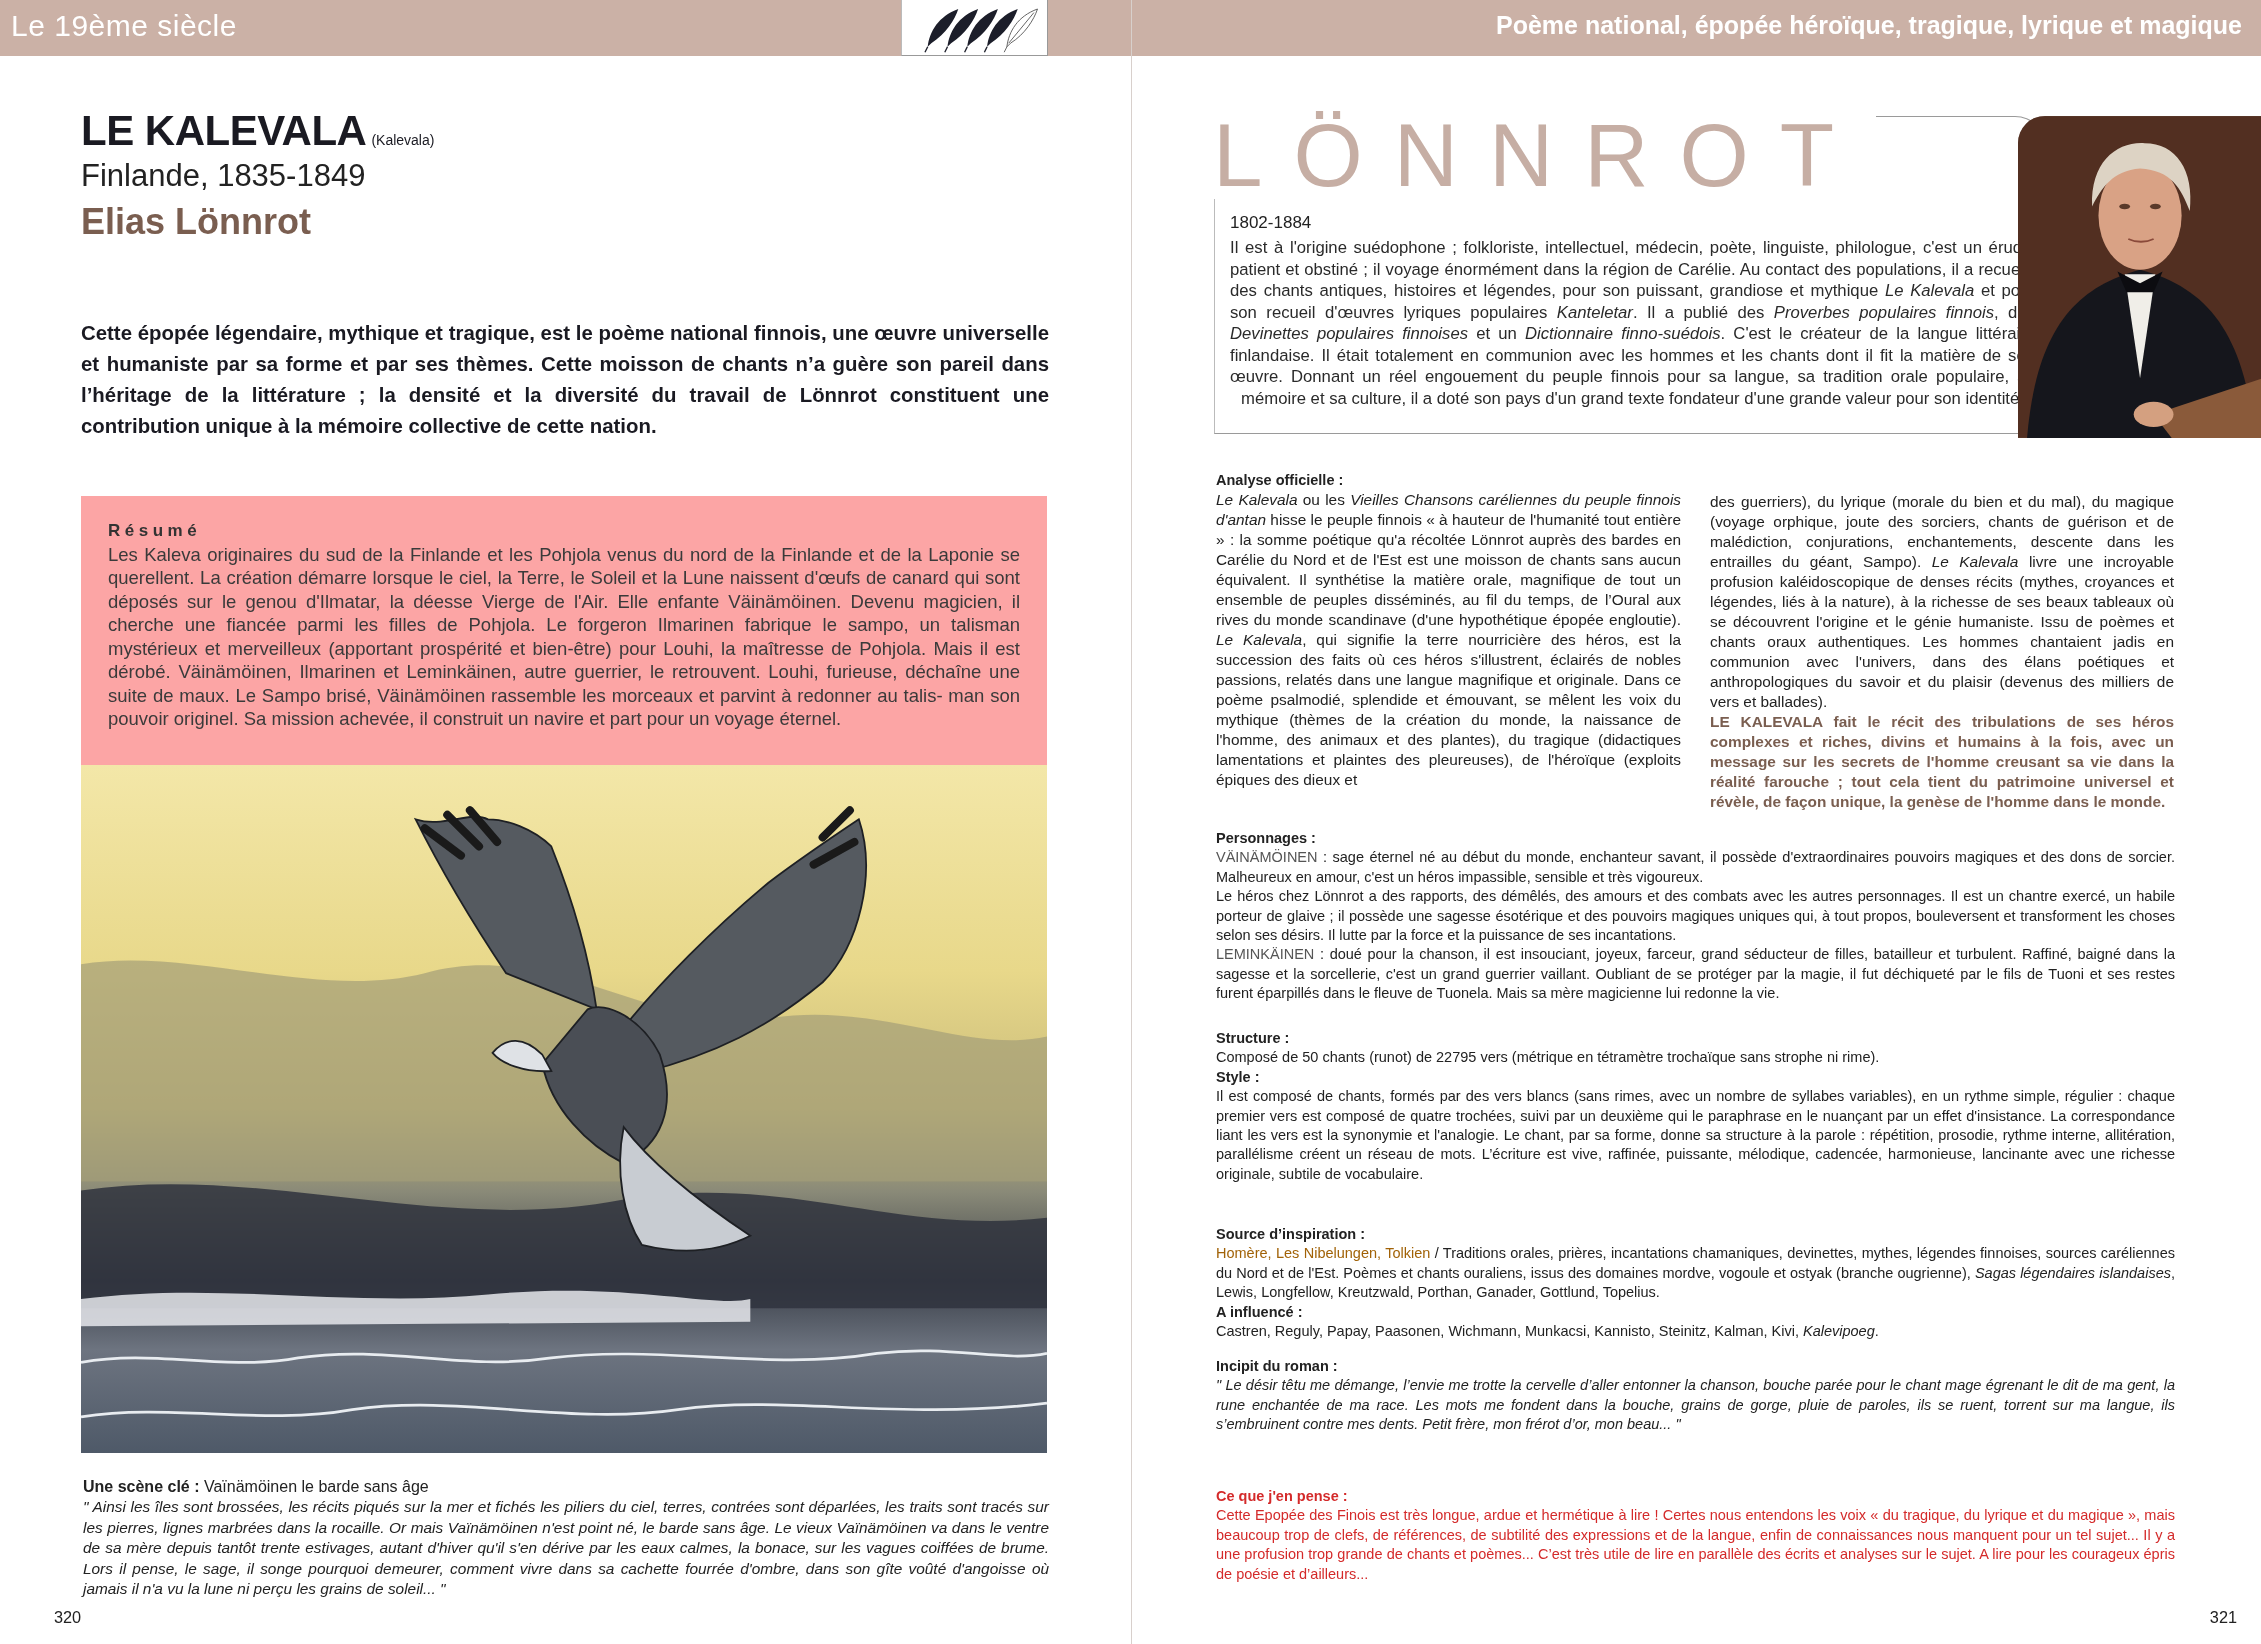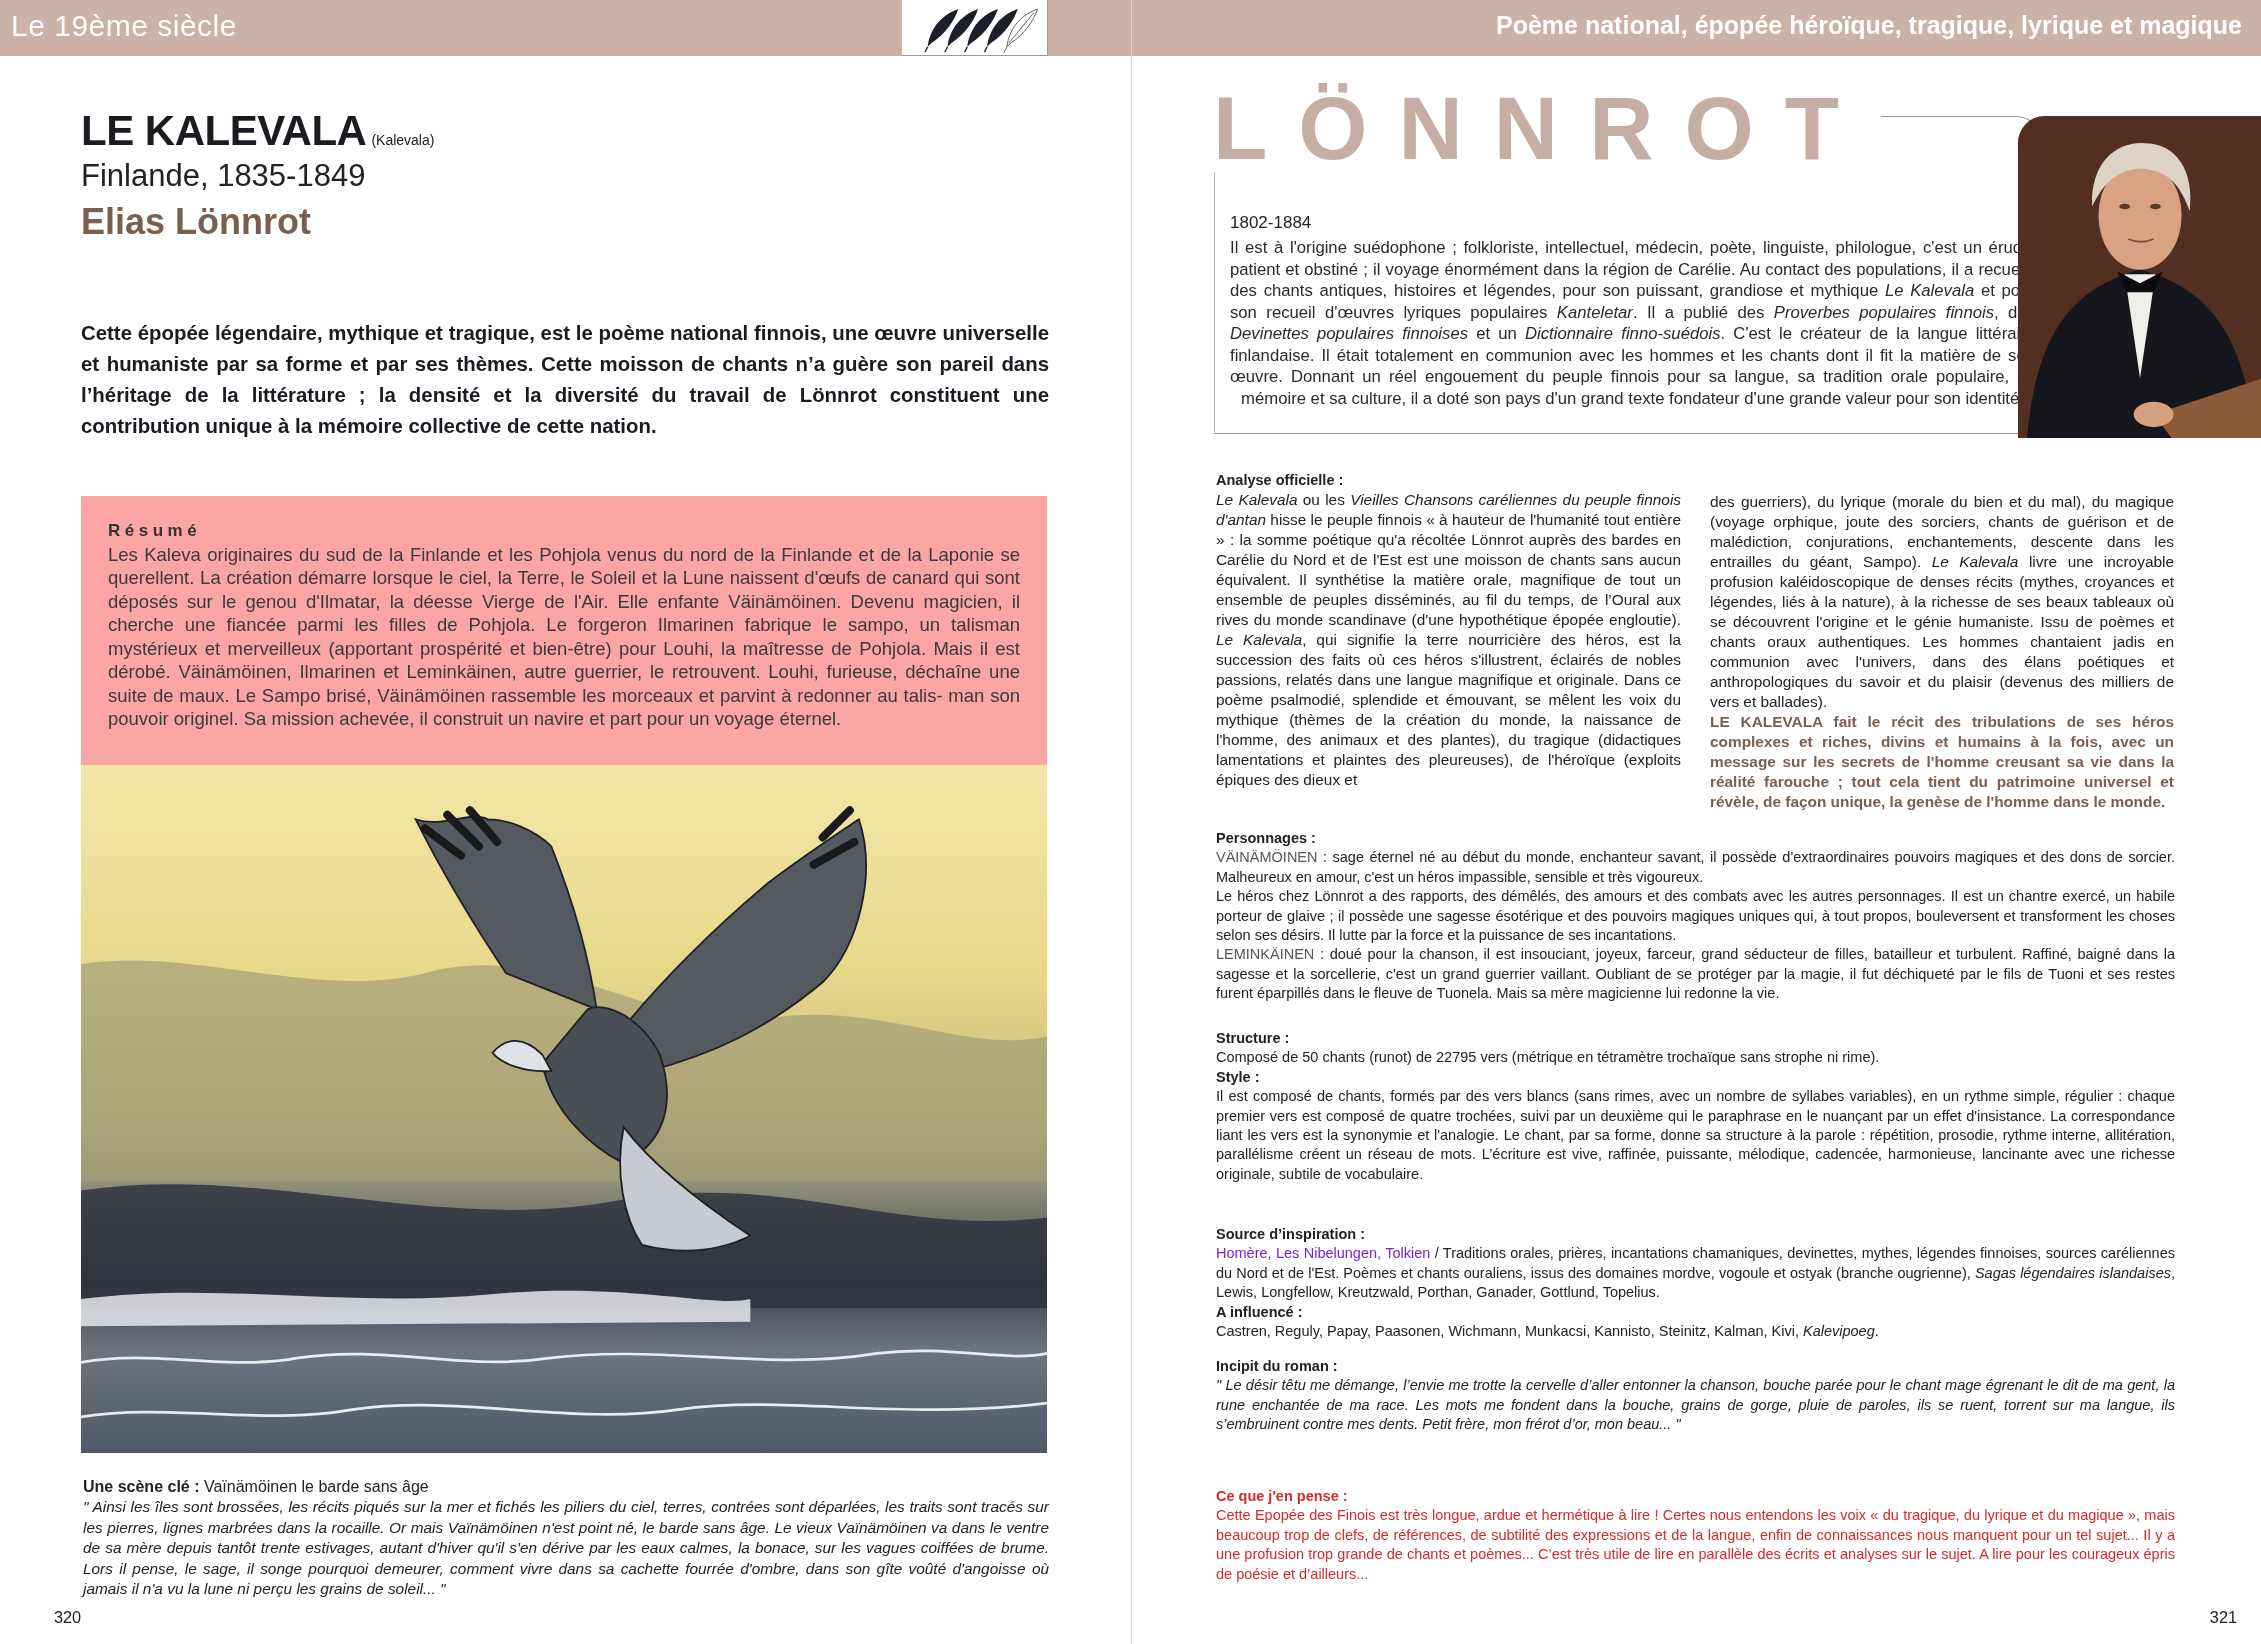--- a/index.html
+++ b/index.html
@@ -35,39 +35,39 @@
   .scene { position: absolute; left: 83px; top: 1477px; width: 966px; font-size: 15.4px; line-height: 20.4px; color: #222; }
   .scene-head { font-size: 16px; }
   .scene-head b { font-weight: bold; }
   .scene-quote { font-style: italic; text-align: justify; }
   .page-num { position: absolute; font-size: 16.3px; color: #222; }
   .page-left .page-num { left: 54px; top: 1608px; }
   .page-right .page-num { right: 25px; top: 1608px; }
 
   
   .bio-frame { position: absolute; left: 82px; top: 116px; width: 832px; height: 318px; border: 1.8px solid #9a9a9a; border-radius: 0 31px 0 0; border-left-color: #bbb; }
-  .big-name { position: absolute; left: 81px; top: 85px; font-size: 89px; font-weight: bold; color: #c6aea4; letter-spacing: 31px; background: #fff; padding-right: 11px; line-height: 87px; }
+  .big-name { position: absolute; left: 81px; top: 112px; font-size: 89px; font-weight: normal; color: #c6aea4; letter-spacing: 31px; background: #fff; padding-right: 11px; line-height: 87px; }
   .bio-years { position: absolute; left: 98px; top: 213px; font-size: 17px; color: #222; }
   .bio-text { position: absolute; left: 98px; top: 237px; width: 805px; font-size: 16.7px; line-height: 21.5px; color: #2a2a2a; text-align: justify; text-align-last: center; }
   .portrait { position: absolute; left: 886px; top: 116px; width: 245px; height: 322px; border-radius: 27px 0 0 0; overflow: hidden; }
 
   .section { position: absolute; left: 84px; font-size: 14.5px; line-height: 19.4px; color: #222; }
   .sec-label { font-weight: bold; font-size: 14.5px; }
   .analysis-left { top: 470px; width: 465px; text-align: justify; font-size: 15.4px; line-height: 20px; }
   .analysis-right { left: 578px; top: 492px; width: 464px; text-align: justify; font-size: 15.4px; line-height: 20px; }
   .brown-bold { color: #7a5e50; font-weight: bold; }
   .full { width: 959px; text-align: justify; }
   .personnages { top: 829px; }
   .structure { top: 1029px; }
   .source { top: 1225px; }
   .incipit { top: 1357px; }
   .pense { top: 1487px; color: #d42a2a; }
   .pense .sec-label { color: #d42a2a; }
   .char-name { color: #555; font-weight: normal; }
-  .taupe { color: #6d28d9; }
+  .taupe { color: #a16207; }
   .ital { font-style: italic; }
 </style>
 </head>
 <body>
 
 <div class="page page-left">
   <div class="header-band"></div>
   <div class="century">Le 19ème siècle</div>
   <div class="quills-box">
     <svg width="145" height="54" viewBox="0 0 160 60">

